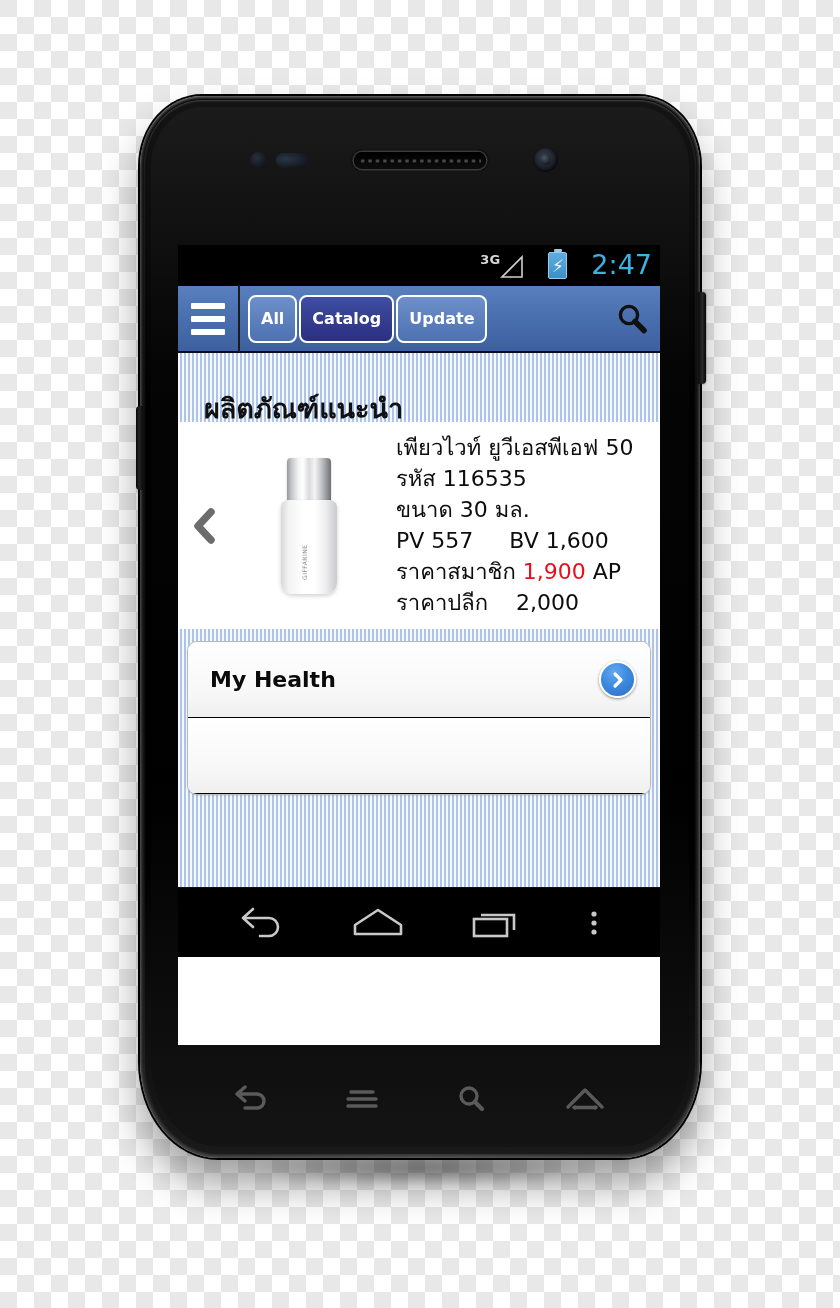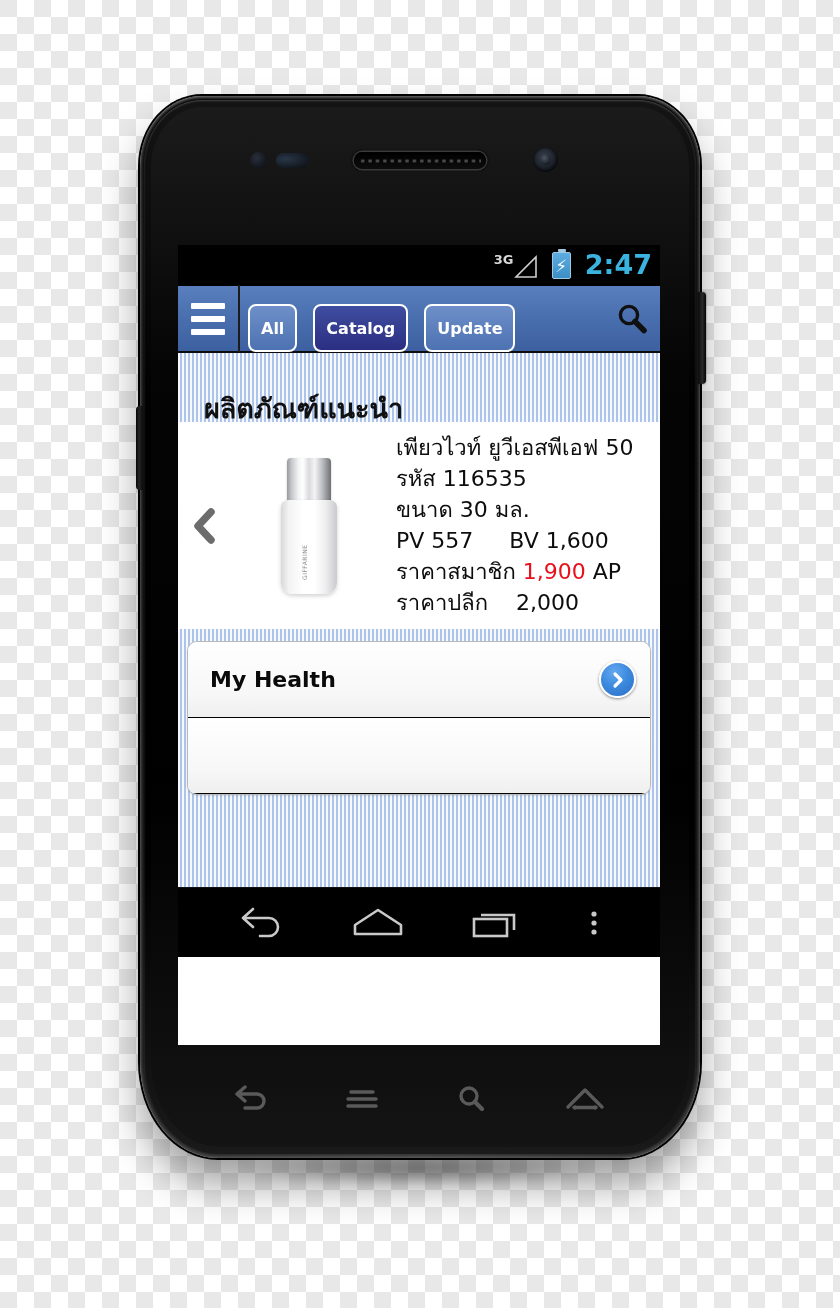--- a/index.html
+++ b/index.html
@@ -130,21 +130,21 @@
   }
 
   
   #android-status-bar {
     height: 41px;
     background: #000000;
     display: flex;
     align-items: center;
     justify-content: flex-end;
     padding-right: 8px;
-    gap: 14px;
+    gap: 24px;
   }
   #signal-indicator {
     position: relative;
     width: 44px; height: 28px;
     display: flex; align-items: flex-start;
   }
   #network-type-label {
     font-size: 13px;
     color: #d8d8d8;
     font-weight: bold;
@@ -164,21 +164,21 @@
     width: 8px; height: 3px; background: #9fc9e3; border-radius: 1px;
   }
   #battery-bolt {
     position: absolute; left: 50%; top: 50%;
     transform: translate(-50%,-50%);
     font-size: 17px; color: #ffffff; line-height: 1;
   }
   #status-clock {
     font-size: 27px;
     color: #3ab3e0;
-    font-weight: bold;
+    font-weight: normal;
     letter-spacing: 0px;
     line-height: 1;
     padding-bottom: 2px;
   }
 
   
   #app-toolbar {
     height: 67px;
     background: linear-gradient(180deg, #5a7fbe 0%, #4a6fae 48%, #3d61a0 100%);
     display: flex;
@@ -195,22 +195,22 @@
   }
   #hamburger-menu-button span {
     display: block;
     width: 34px; height: 6px;
     background: #ffffff;
     border-radius: 1px;
   }
   #tab-strip {
     flex: 1;
     display: flex;
-    align-items: flex-end;
-    gap: 16px;
+    align-items: center;
+    gap: 2px;
     padding: 0 4px 0 8px;
     height: 67px;
   }
   .tab-button {
     height: 48px;
     padding: 0 11px;
     display: flex; align-items: center; justify-content: center;
     border: 2px solid #ffffff;
     border-radius: 8px;
     color: #ffffff;

